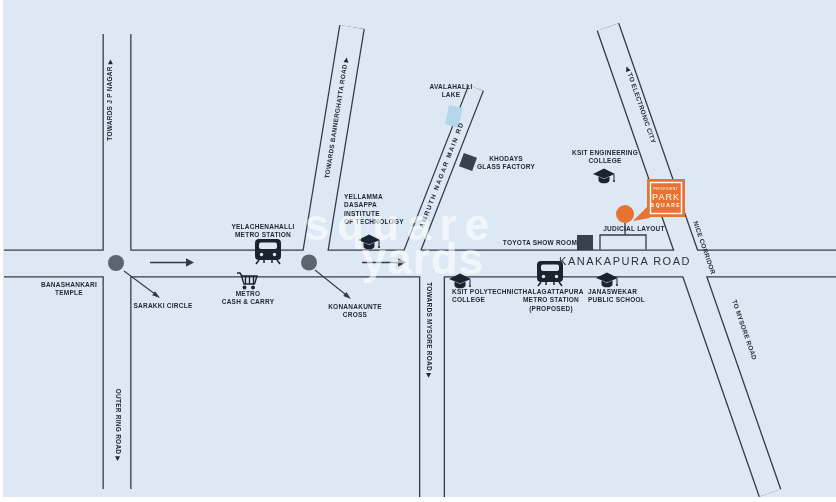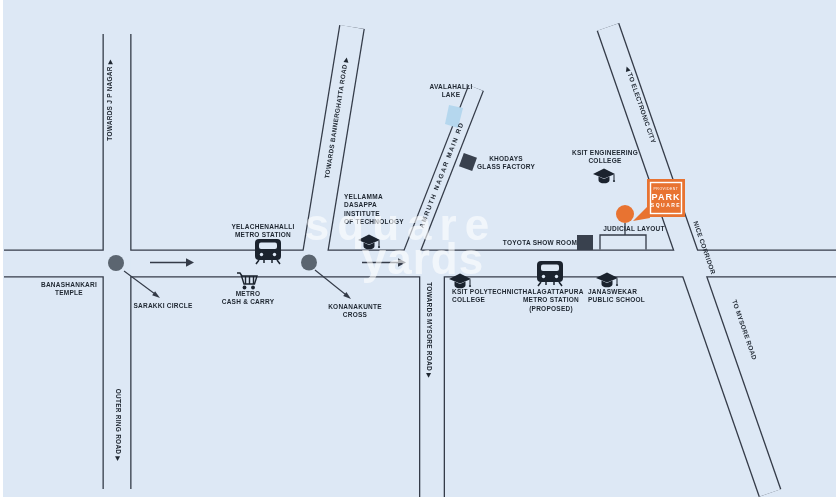--- a/index.html
+++ b/index.html
@@ -18,21 +18,21 @@
   .rn69{transform:translate(-50%,-50%) rotate(-69deg);letter-spacing:1.5px;}
   .r71{transform:translate(-50%,-50%) rotate(71deg);}
   .arrowglyph{display:inline;font-size:6px;}
   #kanakapura-lbl{font-size:11px;font-weight:400;letter-spacing:1.5px;color:#2A3240;}
   .wm{position:absolute;z-index:20;color:rgba(255,255,255,0.6);font-weight:700;
       font-size:44px;letter-spacing:8px;transform:translate(-50%,-50%);white-space:nowrap;}
   .wm2{letter-spacing:1px;text-align:center;}
   #logo-text{position:absolute;z-index:11;left:666px;top:198px;transform:translate(-50%,-50%);
       color:#fff;text-align:center;line-height:1;white-space:nowrap;}
   #logo-text .brand{font-size:3.5px;letter-spacing:.5px;display:block;margin-bottom:1px;}
-  #logo-text .l1{font-size:9px;font-weight:700;letter-spacing:1px;display:block;}
+  #logo-text .l1{font-size:9px;font-weight:400;letter-spacing:1px;display:block;}
   #logo-text .l2{font-size:5px;font-weight:700;letter-spacing:1.5px;display:block;margin-top:1px;}
   .edge{position:absolute;background:#fff;z-index:30;}
 </style>
 </head>
 <body>
 
 <div id="map">
 
   <svg id="roadsvg" width="836" height="502" viewBox="0 0 836 502">
 
@@ -167,20 +167,23 @@
   <div class="lbl r71 inline" style="left:640px;top:105px">
     <span class="arrowglyph">◀</span>
     <span>TO ELECTRONIC CITY</span>
   </div>
   <div class="lbl r71" style="left:704px;top:248px">
     <span>NICE CORRIDOR</span>
   </div>
   <div class="lbl r71" style="left:744px;top:330px">
     <span>TO MYSORE ROAD</span>
   </div>
+  <div class="lbl" id="kanakapura-lbl" style="left:625px;top:261px">
+    <span>KANAKAPURA ROAD</span>
+  </div>
 
   <div class="lbl" style="left:69px;top:289px">
     <span>BANASHANKARI</span>
     <span>TEMPLE</span>
   </div>
   <div class="lbl" style="left:163px;top:306px">
     <span>SARAKKI CIRCLE</span>
   </div>
   <div class="lbl" style="left:248px;top:298px">
     <span>METRO</span>

